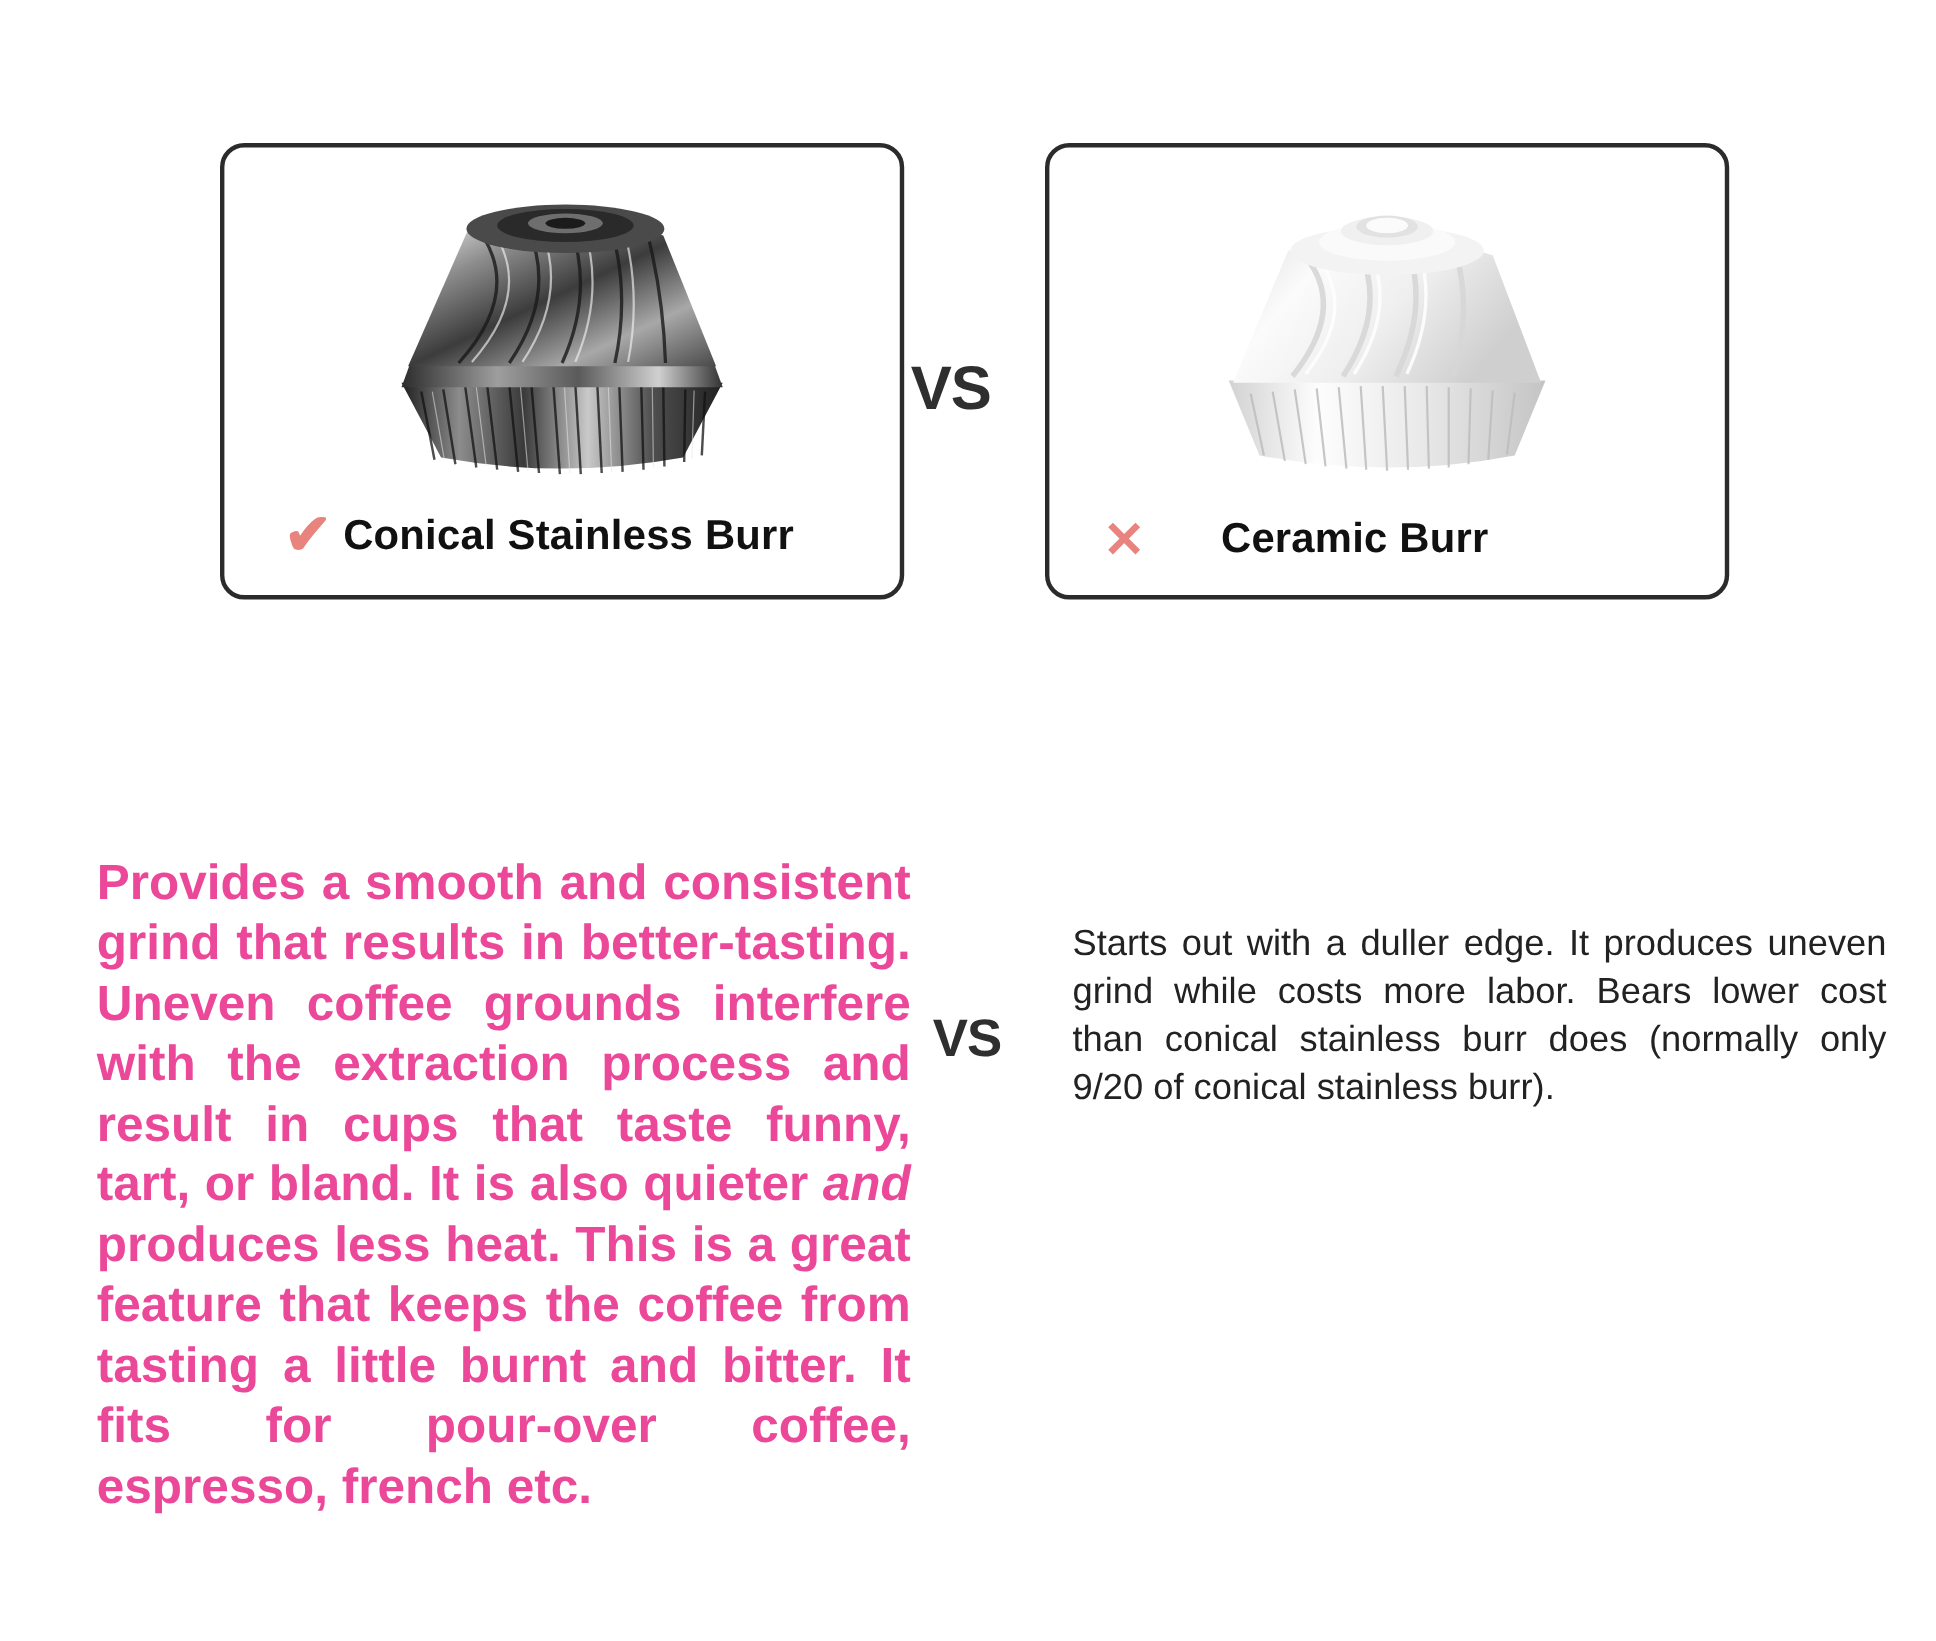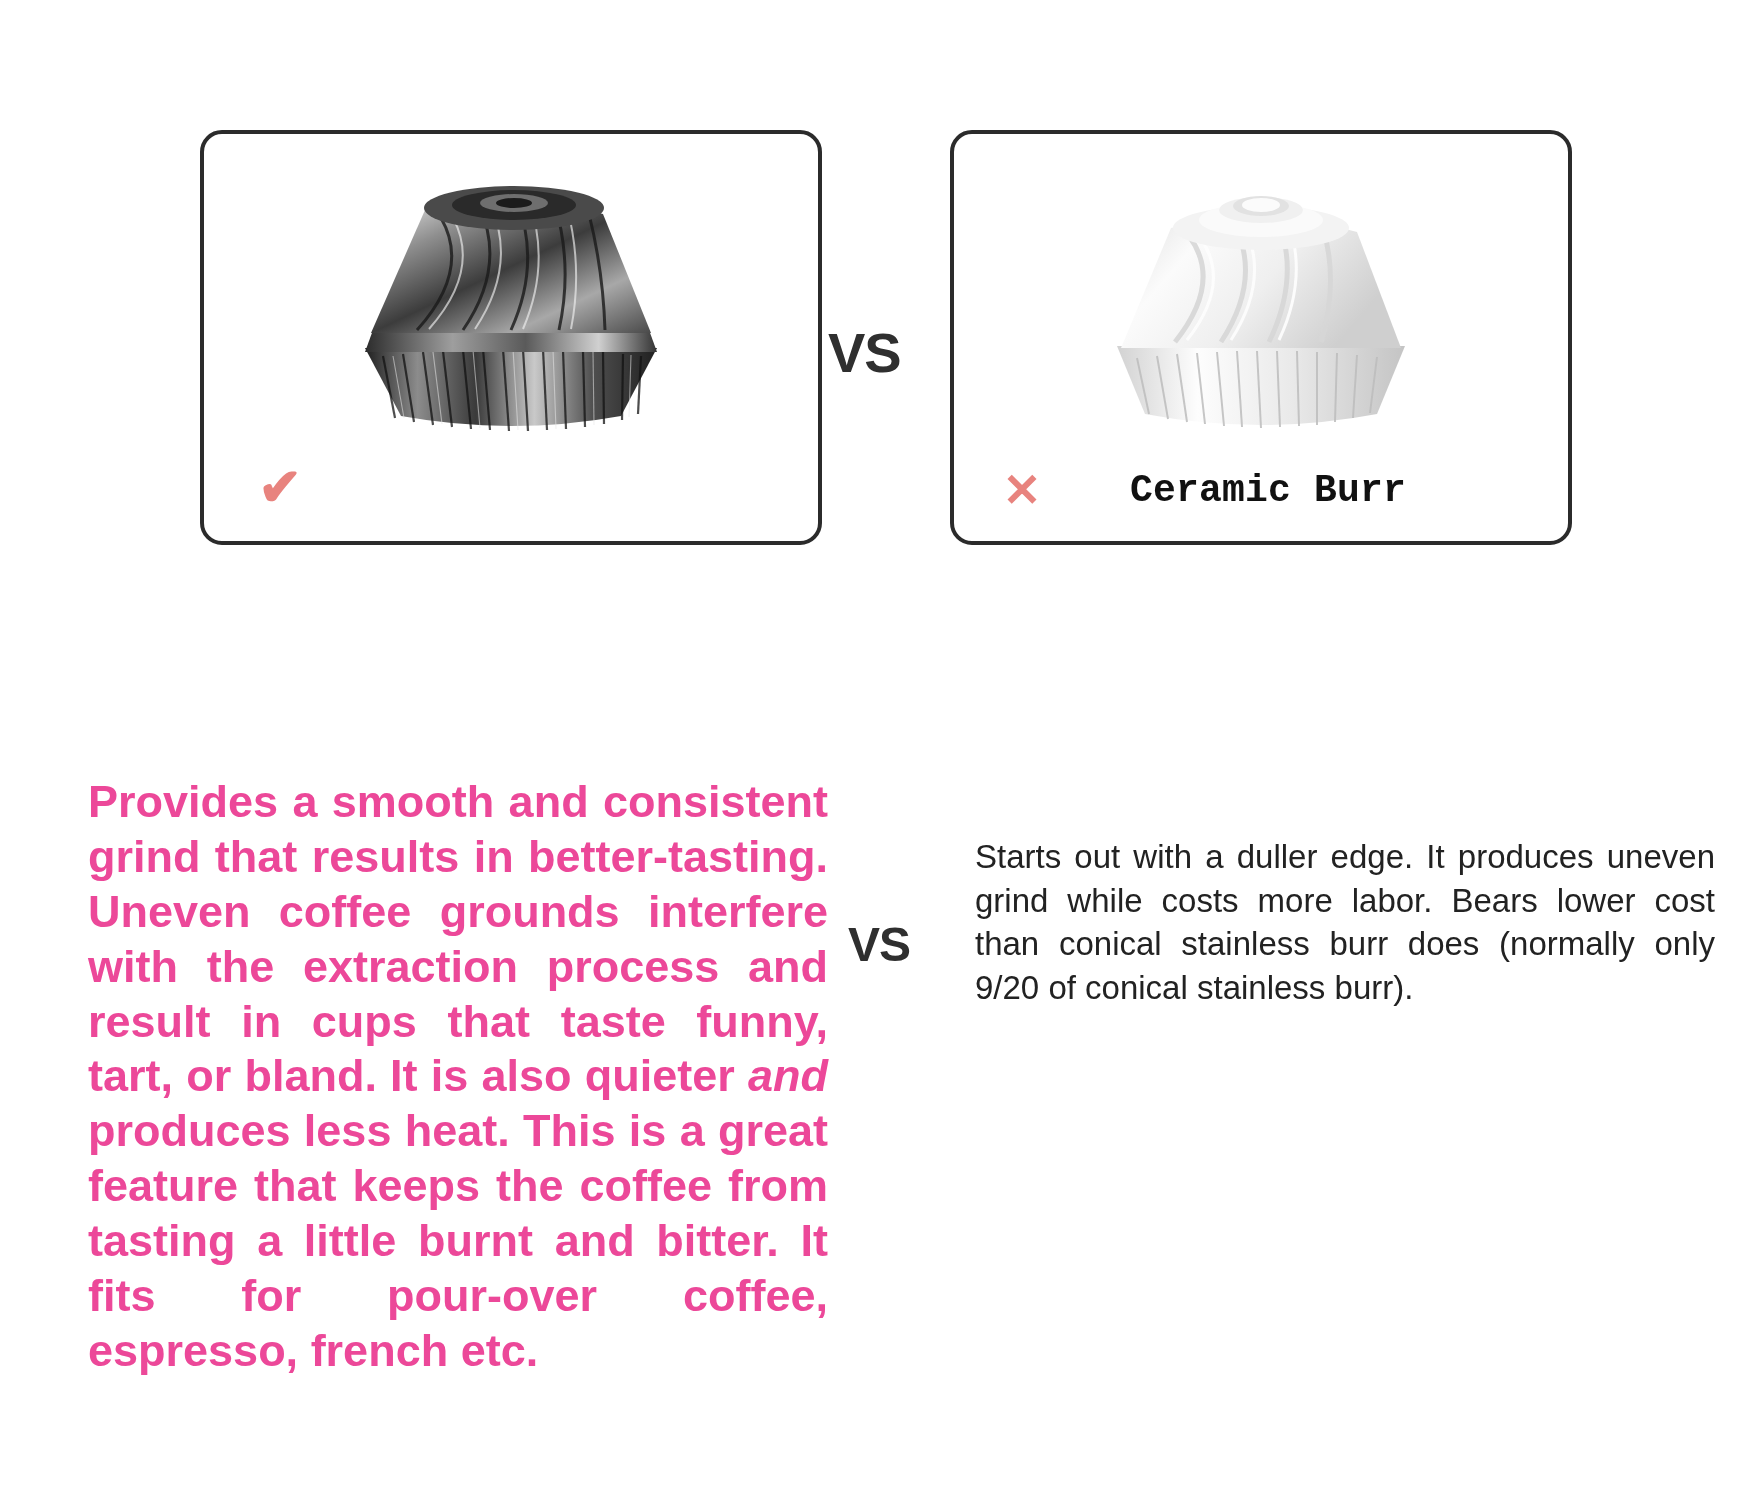--- a/index.html
+++ b/index.html
@@ -72,21 +72,21 @@
   }
   .mark.cross { font-size: 46px; }
 
   .card-label {
     font-size: 38px;
     font-weight: 700;
     color: #111111;
     letter-spacing: 0.2px;
     white-space: nowrap;
   }
-  .card.right .card-label { margin-left: 76px; font-family: Liberation Mono, monospace; }
+  .card.right .card-label { margin-left: 56px; }
 
   .vs-top {
     position: absolute;
     left: 828px;
     top: 320px;
     font-size: 56px;
     font-weight: 700;
     color: #2f2f2f;
     letter-spacing: -1px;
   }
@@ -217,20 +217,21 @@
         </g>
 
         <ellipse cx="193" cy="38" rx="90" ry="22" fill="#4a4a4a"></ellipse>
         <ellipse cx="193" cy="35" rx="62" ry="15" fill="#2a2a2a"></ellipse>
         <ellipse cx="193" cy="33" rx="34" ry="9" fill="#6e6e6e"></ellipse>
         <ellipse cx="193" cy="33" rx="18" ry="5" fill="#1b1b1b"></ellipse>
       </svg>
     </div>
     <div class="card-label-row">
       <span class="mark">✔</span>
+      <span class="card-label">Conical Stainless Burr</span>
     </div>
   </div>
 
   <div class="vs-top">VS</div>
 
   <div class="card right">
     <div class="burr-art">
       <svg width="380" height="270" viewBox="0 0 380 270" aria-hidden="true">
         <defs>
           <linearGradient id="ceramicBody" x1="0" y1="0" x2="1" y2="0.4">

